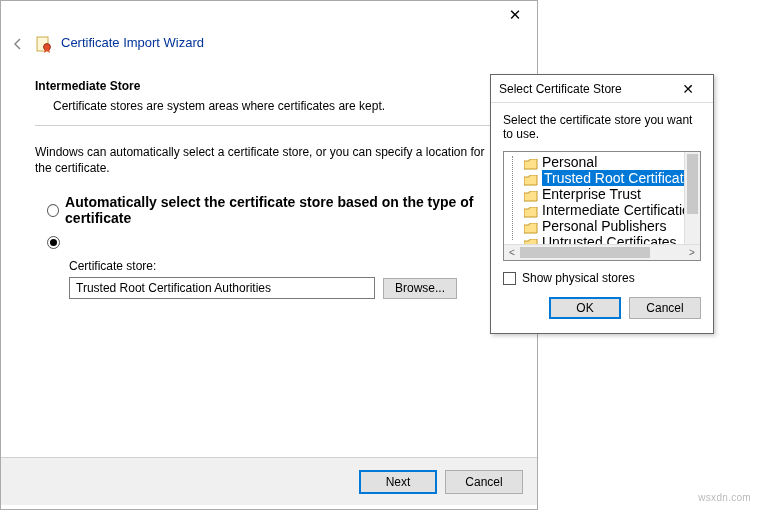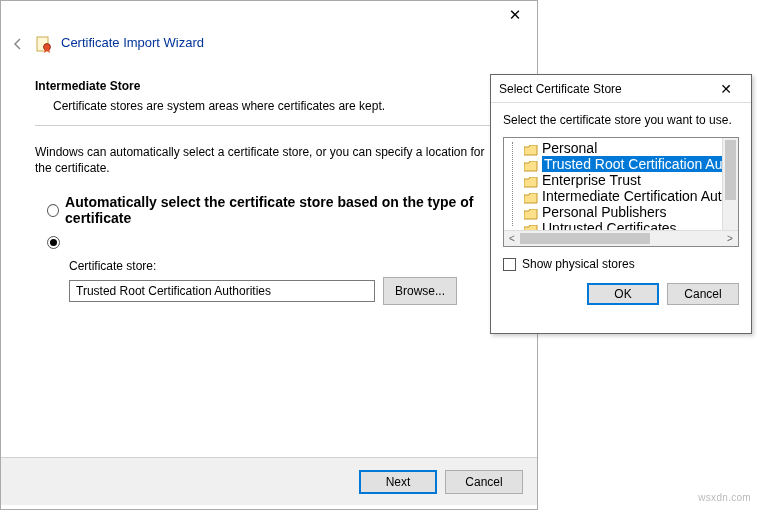--- a/index.html
+++ b/index.html
@@ -20,27 +20,27 @@
 .section-title { font-weight: bold; font-size: 12px; margin-bottom: 6px; }
 .section-desc { font-size: 12px; margin-left: 18px; margin-bottom: 12px; }
 .hr { height: 1px; background: #d0d0d0; margin: 0 0 18px 0; }
 .intro { font-size: 12px; margin-bottom: 18px; line-height: 1.35; }
 .radio-row { display: flex; align-items: center; gap: 6px; margin: 4px 0 10px 12px; font-size: 14px; font-weight: bold; }
 .radio { width: 13px; height: 13px; border: 1px solid #555; border-radius: 50%; display:inline-flex; align-items:center; justify-content:center; }
 .radio.filled::after { content:""; width:7px; height:7px; background:#000; border-radius:50%; }
 .store-label { font-size: 12px; margin: 8px 0 4px 34px; }
 .store-row { display:flex; align-items:center; gap:8px; margin-left:34px; }
 .store-input { width: 306px; height: 22px; border: 1px solid #7a7a7a; padding: 2px 6px; font-size:12px; background:#fff; }
-.btn { height: 28px; min-width: 74px; border: 1px solid #adadad; background: #e1e1e1; font-size:12px; padding: 0 10px; display:inline-flex; align-items:center; justify-content:center; }
+.btn { height: 21px; min-width: 74px; border: 1px solid #adadad; background: #e1e1e1; font-size:12px; padding: 0 10px; display:inline-flex; align-items:center; justify-content:center; }
 .wizard-footer { position:absolute; bottom:4px; left:0; right:0; height:48px; border-top:1px solid #d0d0d0; background:#f0f0f0; display:flex; justify-content:flex-end; align-items:center; gap:8px; padding-right:14px; }
 .wizard-footer .btn { min-width: 78px; height: 24px; }
 
 
 .dialog {
-  position:absolute; left: 490px; top: 74px; width: 262px; height: 260px;
+  position:absolute; left: 490px; top: 74px; width: 224px; height: 260px;
   border:1px solid #666; background:#fff; box-shadow: 2px 2px 4px rgba(0,0,0,.2);
 }
 .dialog-title { height: 28px; background:#fff; border-bottom:1px solid #ddd; display:flex; align-items:center; justify-content:space-between; padding:0 8px; font-size:12px; }
 .dialog-close { width: 34px; text-align:center; font-size:14px; }
 .dialog-body { padding: 10px 12px 0 12px; }
 .dialog-desc { font-size:12px; margin-bottom:10px; }
 .tree-box { border:1px solid #888; height: 110px; overflow:hidden; position:relative; background:#fff; }
 .tree-scroll-v { position:absolute; right:0; top:0; bottom:16px; width:16px; background:#f0f0f0; border-left:1px solid #ddd; }
 .tree-scroll-v .thumb { position:absolute; left:2px; right:2px; top:2px; height:60px; background:#c8c8c8; }
 .tree-scroll-h { position:absolute; left:0; right:0; bottom:0; height:16px; background:#f0f0f0; border-top:1px solid #ddd; display:flex; align-items:center; }

